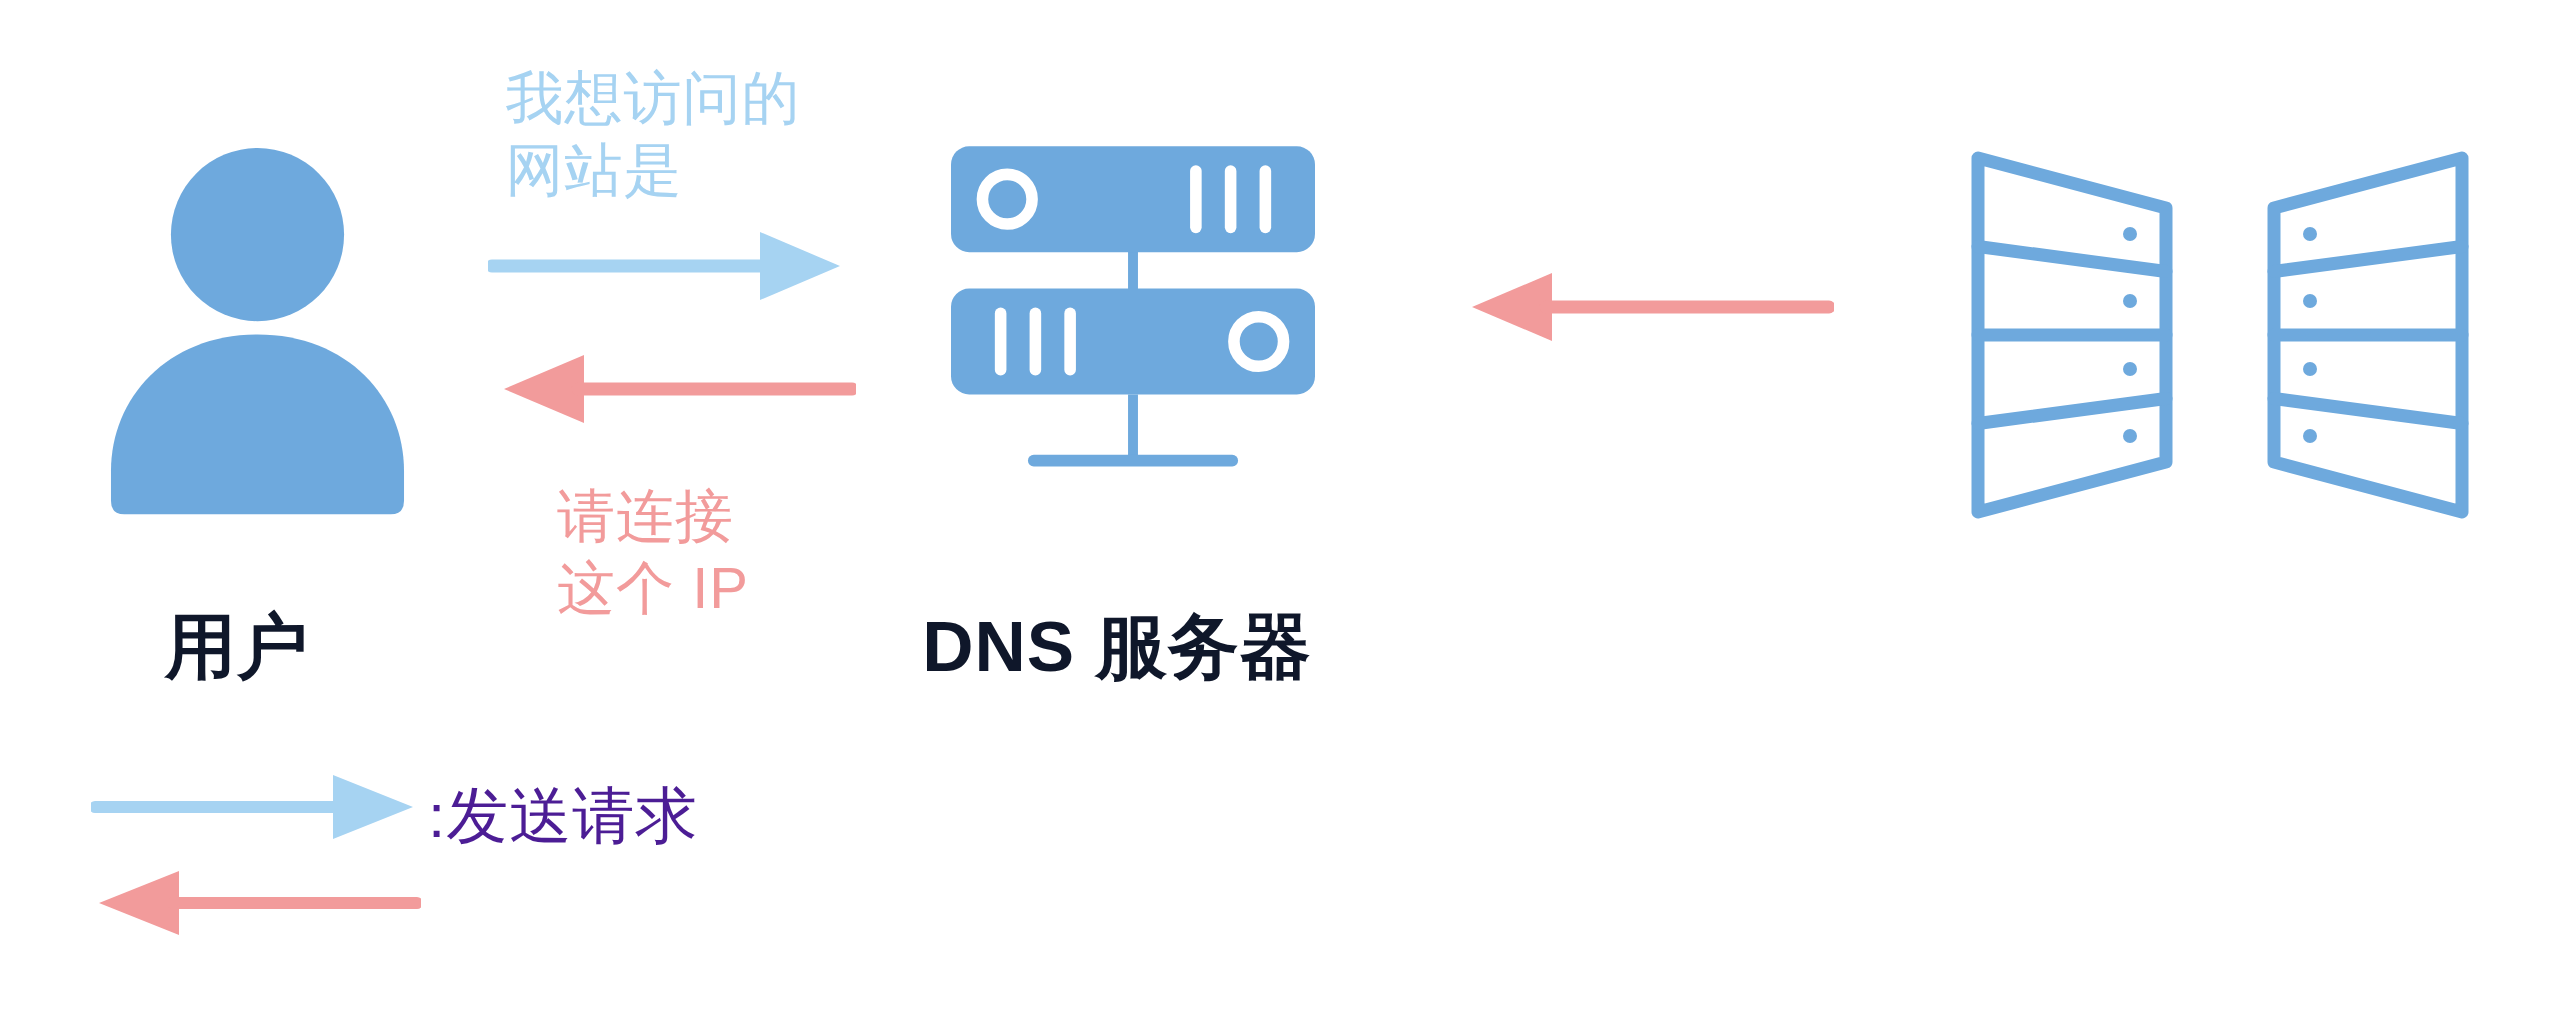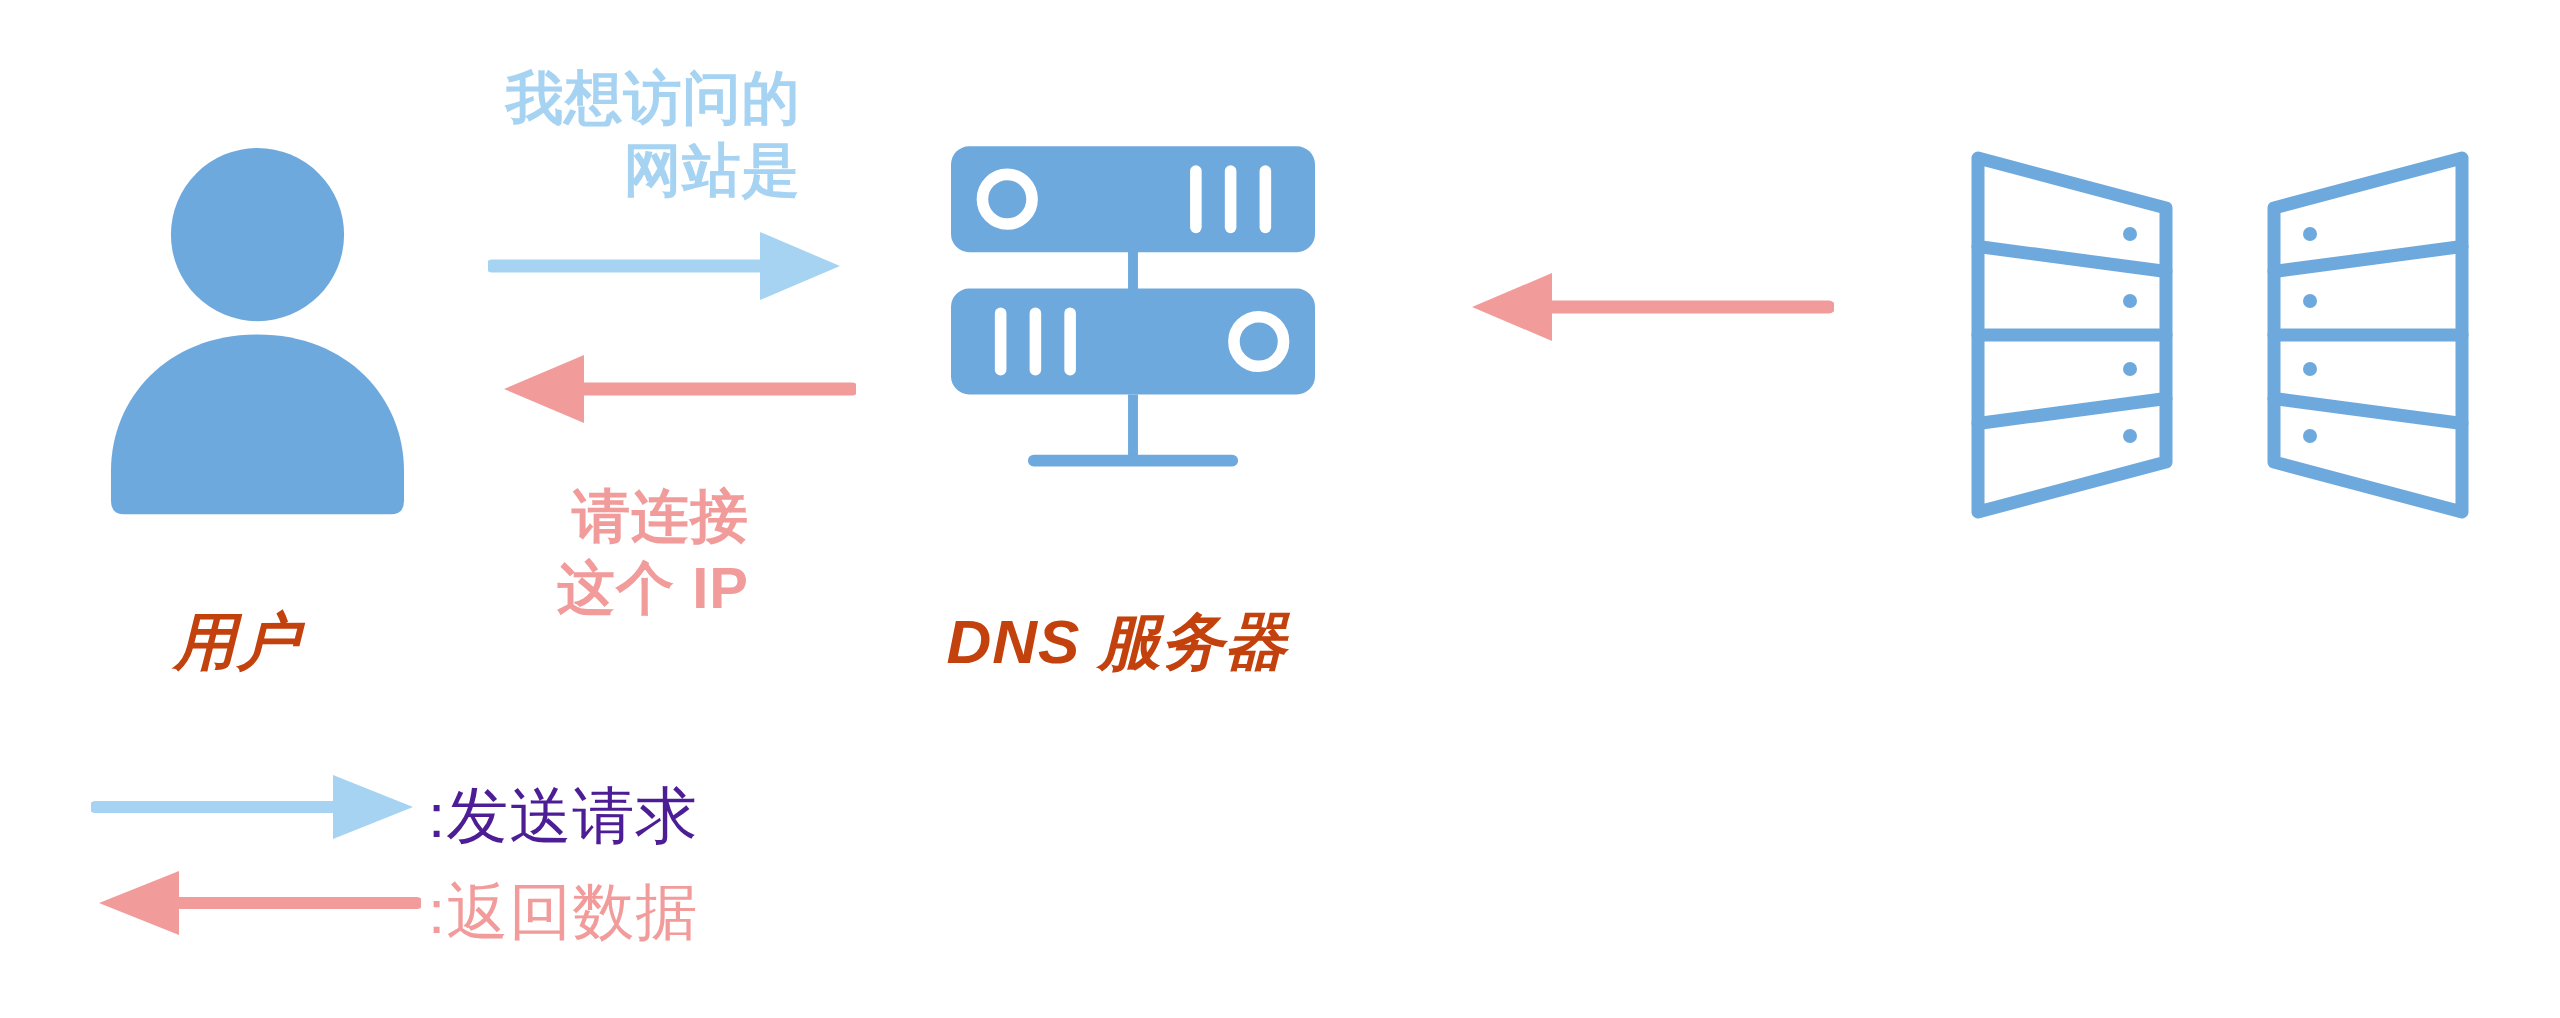--- a/index.html
+++ b/index.html
@@ -13,39 +13,38 @@
     width: 2560px;
     height: 1018px;
     background: #ffffff;
     overflow: hidden;
   }
   .abs { position: absolute; }
 
   .msg {
     position: absolute;
     transform: translateX(-50%);
-    text-align: right;
+    text-align: left;
     white-space: pre-line;
     font-size: 58px;
     line-height: 72px;
-    font-weight: 700;
+    font-weight: 400;
     letter-spacing: 1px;
   }
   .msg.blue { color: #a6d3f2; }
   .msg.pink { color: #f29b9b; }
 
   .node-label {
     position: absolute;
     transform: translateX(-50%);
-    font-size: 62px;
+    font-size: 71px;
     font-weight: 800;
-    color: #c2410c;
+    color: #0f172a;
     white-space: nowrap;
     letter-spacing: 1px;
-    font-style: italic;
   }
 
   .legend-text {
     position: absolute;
     font-size: 62px;
     font-weight: 500;
     white-space: nowrap;
     letter-spacing: 1px;
   }
   .legend-text.blue { color: #4c1d95; }
@@ -137,15 +136,14 @@
     </svg>
   </div>
   <div class="legend-text blue" style="left:428px; top:774px;">:发送请求</div>
 
   <div class="abs" style="left:91px; top:865px;">
     <svg width="330" height="76" viewBox="0 0 330 76">
       <polygon points="8,38 88,6 88,70" fill="#f29b9b"></polygon>
       <line x1="82" y1="38" x2="326" y2="38" stroke="#f29b9b" stroke-width="12" stroke-linecap="round"></line>
     </svg>
   </div>
-  <div class="legend-text pink" style="left:428px; top:870px;">:返回数据</div>
 
 </div>
 
 </body></html>

